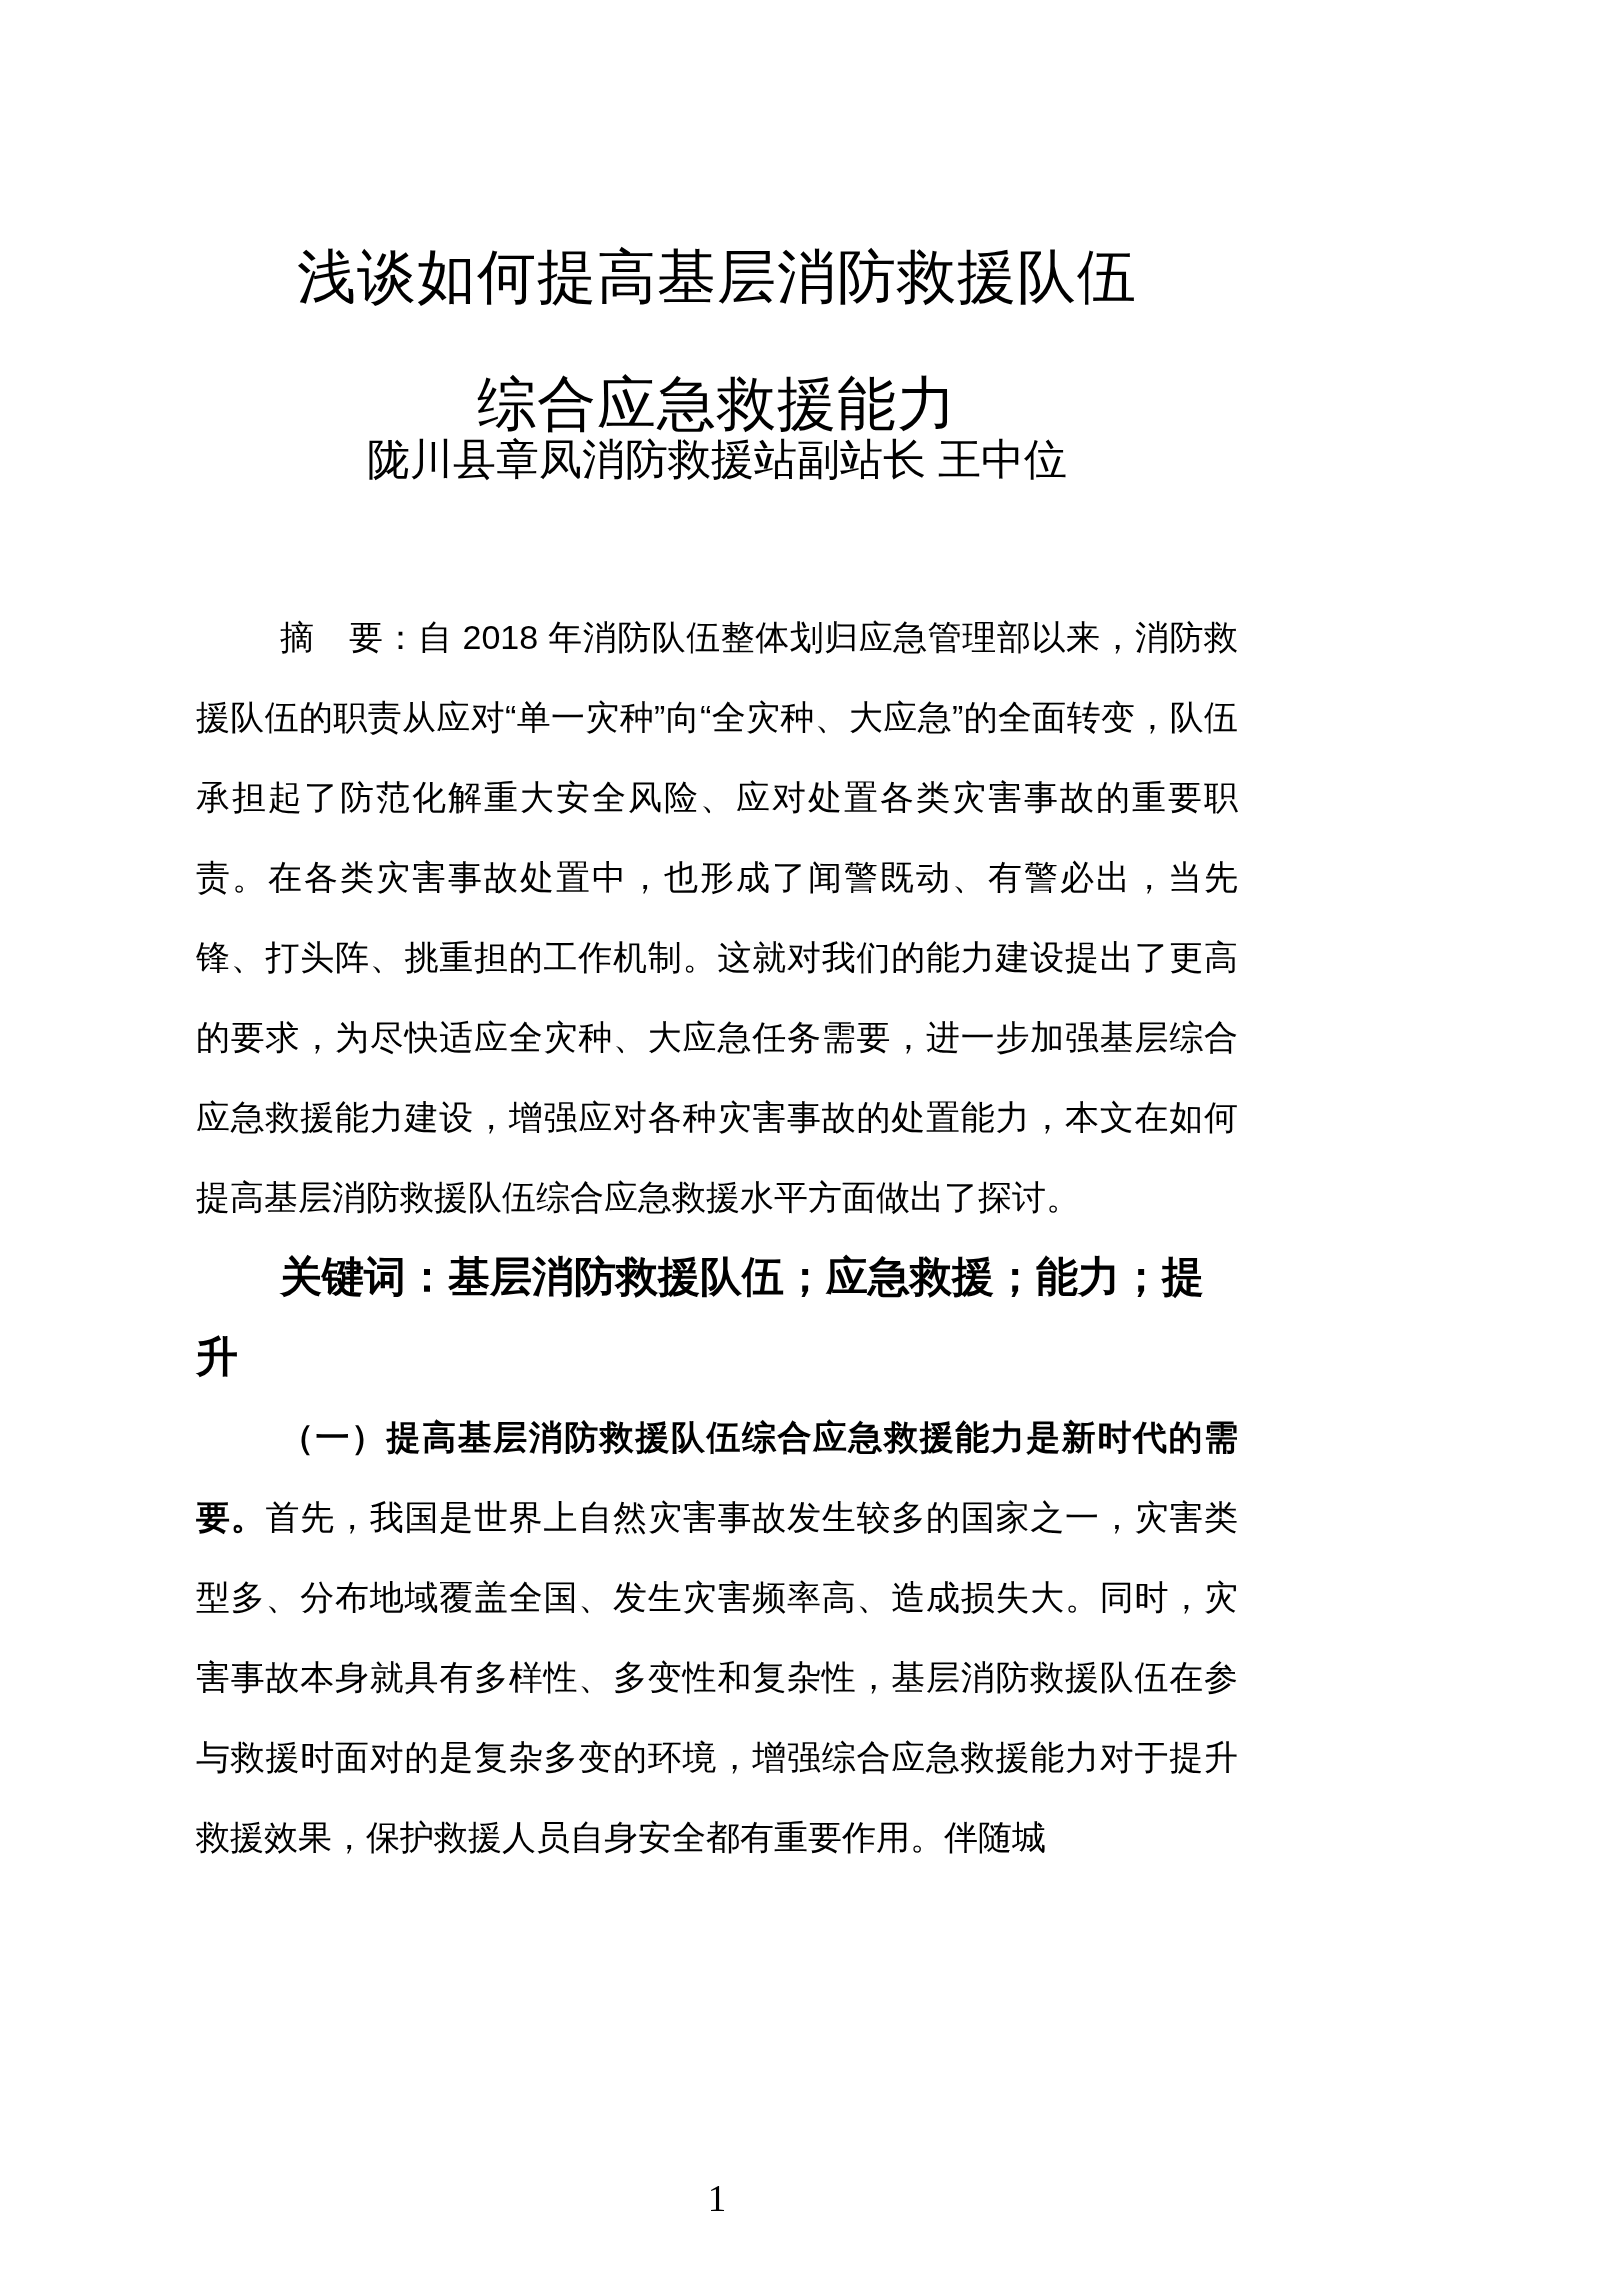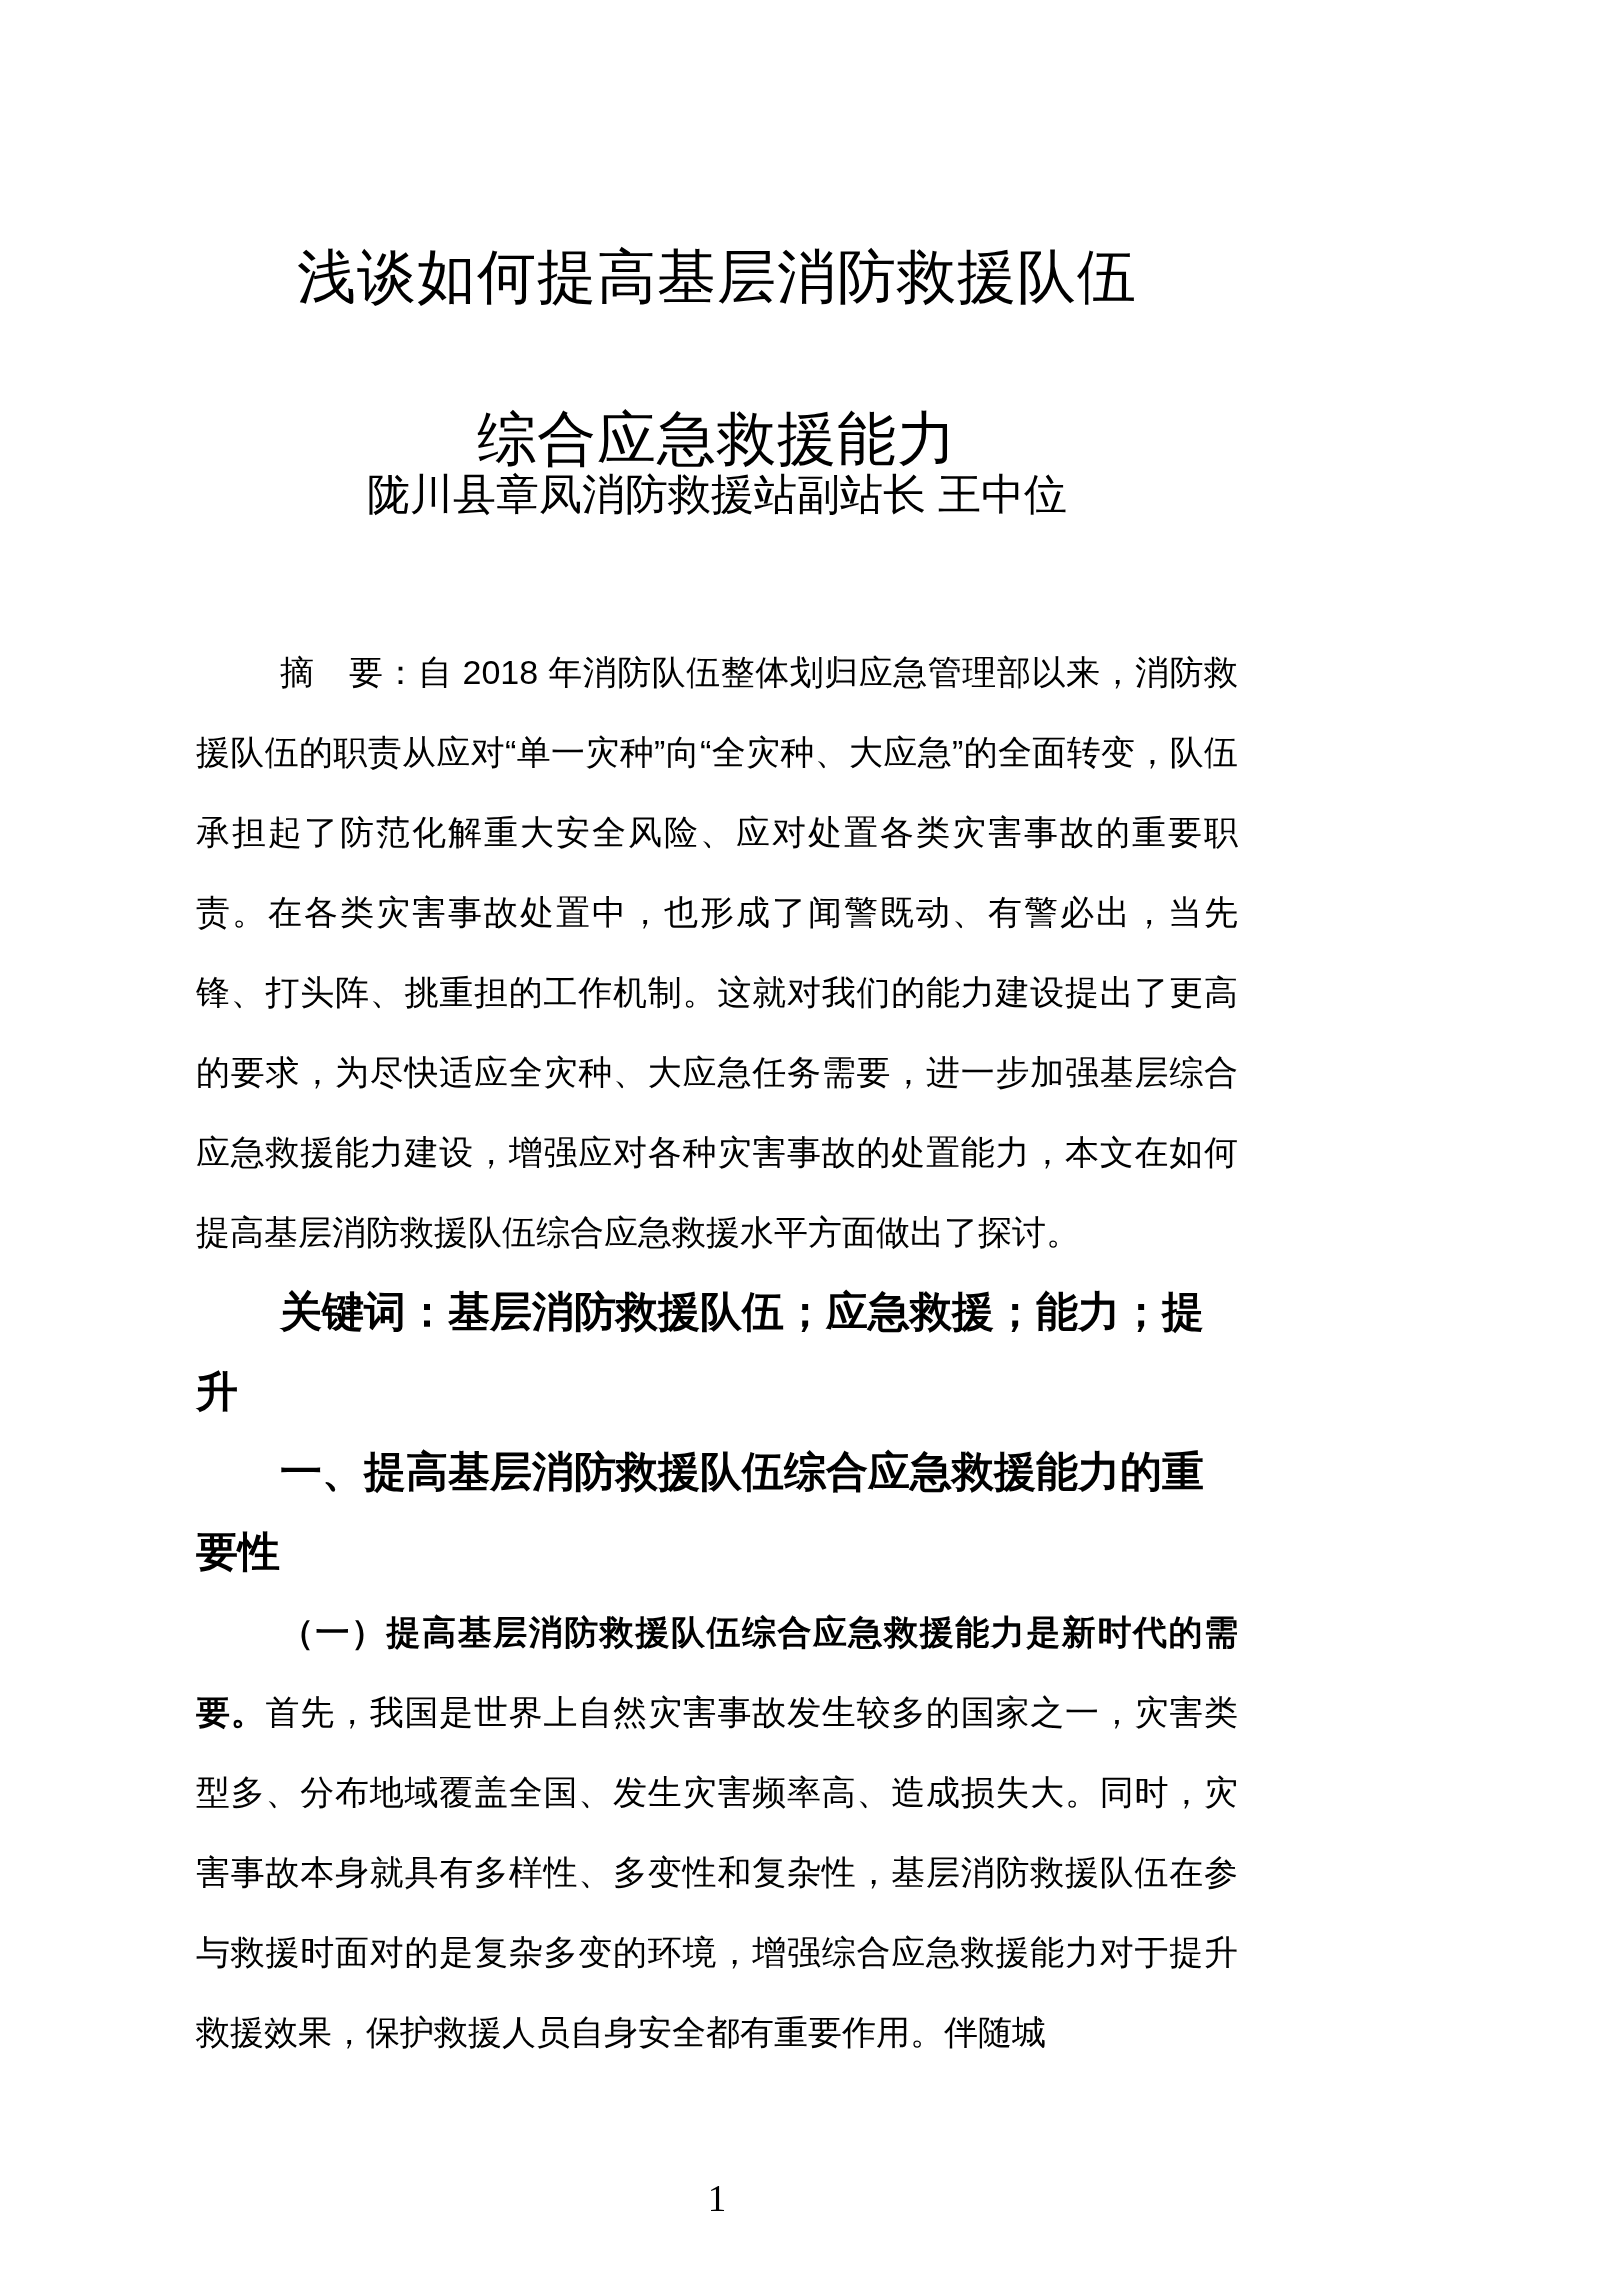--- a/index.html
+++ b/index.html
@@ -24,21 +24,21 @@
   }
   .doc-title {
     font-size: 59px;
     line-height: 1.05;
     text-align: center;
     font-weight: 400;
     letter-spacing: 1px;
     margin: 0;
   }
   .doc-title.line2 {
-    margin-top: 100px;
+    margin-top: 65px;
   }
   .author-line {
     font-size: 43px;
     line-height: 1.1;
     text-align: center;
     font-weight: 400;
   }
   .body-block {
     margin-top: 114px;
   }
@@ -83,21 +83,20 @@
   <h1 class="doc-title line2">综合应急救援能力</h1>
 
   <div class="author-line">陇川县章凤消防救援站副站长 王中位</div>
 
   <div class="body-block">
 
     <p class="para">摘　要：自 2018 年消防队伍整体划归应急管理部以来，消防救援队伍的职责从应对“单一灾种”向“全灾种、大应急”的全面转变，队伍承担起了防范化解重大安全风险、应对处置各类灾害事故的重要职责。在各类灾害事故处置中，也形成了闻警既动、有警必出，当先锋、打头阵、挑重担的工作机制。这就对我们的能力建设提出了更高的要求，为尽快适应全灾种、大应急任务需要，进一步加强基层综合应急救援能力建设，增强应对各种灾害事故的处置能力，本文在如何提高基层消防救援队伍综合应急救援水平方面做出了探讨。</p>
 
     <p class="keywords-line">关键词：基层消防救援队伍；应急救援；能力；提升</p>
 
-    <p class="section-heading">一、提高基层消防救援队伍综合应急救援能力的重要性</p>
 
     <p class="para">
       <span class="bold-lead">（一）提高基层消防救援队伍综合应急救援能力是新时代的需要。</span><span>首先，我国是世界上自然灾害事故发生较多的国家之一，灾害类型多、分布地域覆盖全国、发生灾害频率高、造成损失大。同时，灾害事故本身就具有多样性、多变性和复杂性，基层消防救援队伍在参与救援时面对的是复杂多变的环境，增强综合应急救援能力对于提升救援效果，保护救援人员自身安全都有重要作用。伴随城</span>
     </p>
 
   </div>
 
   <div class="page-number">1</div>
 
 </div>

